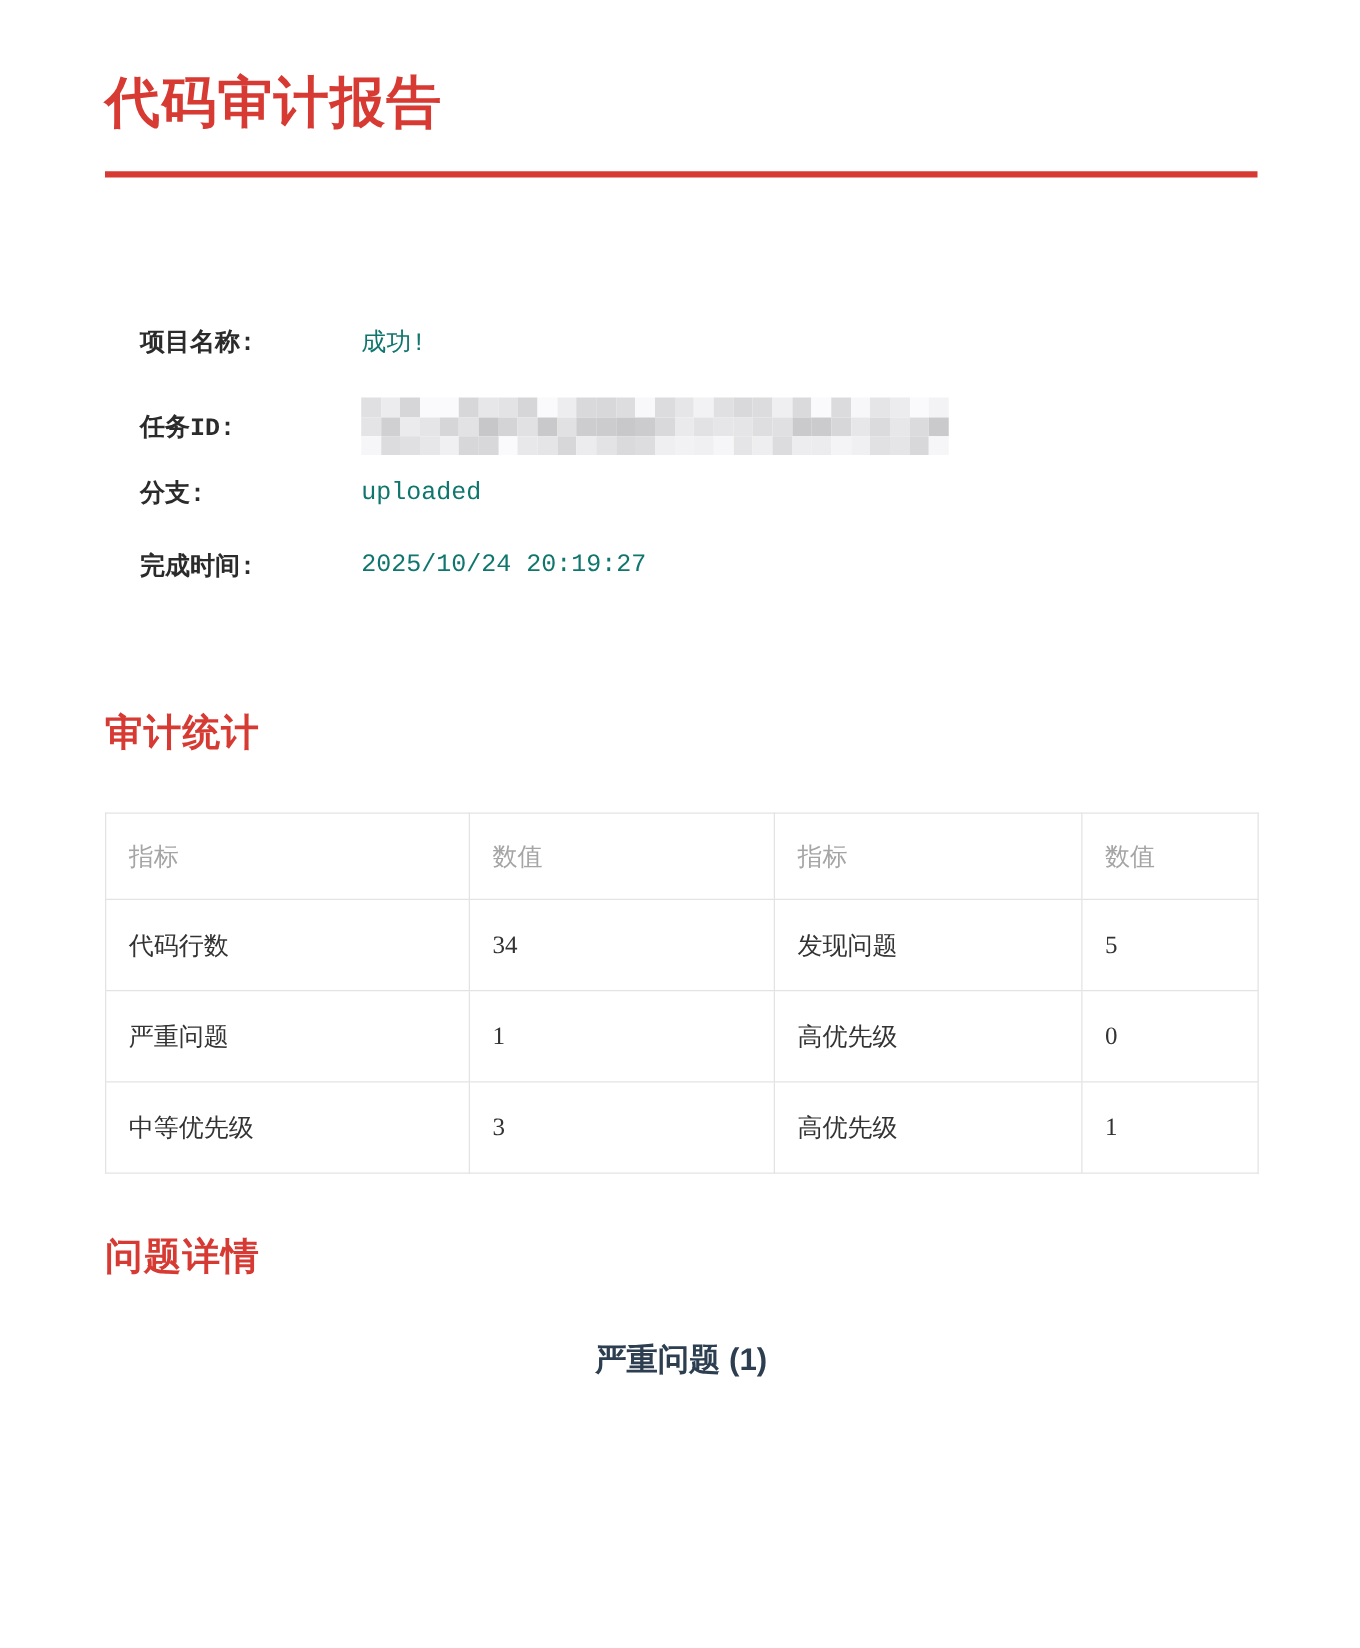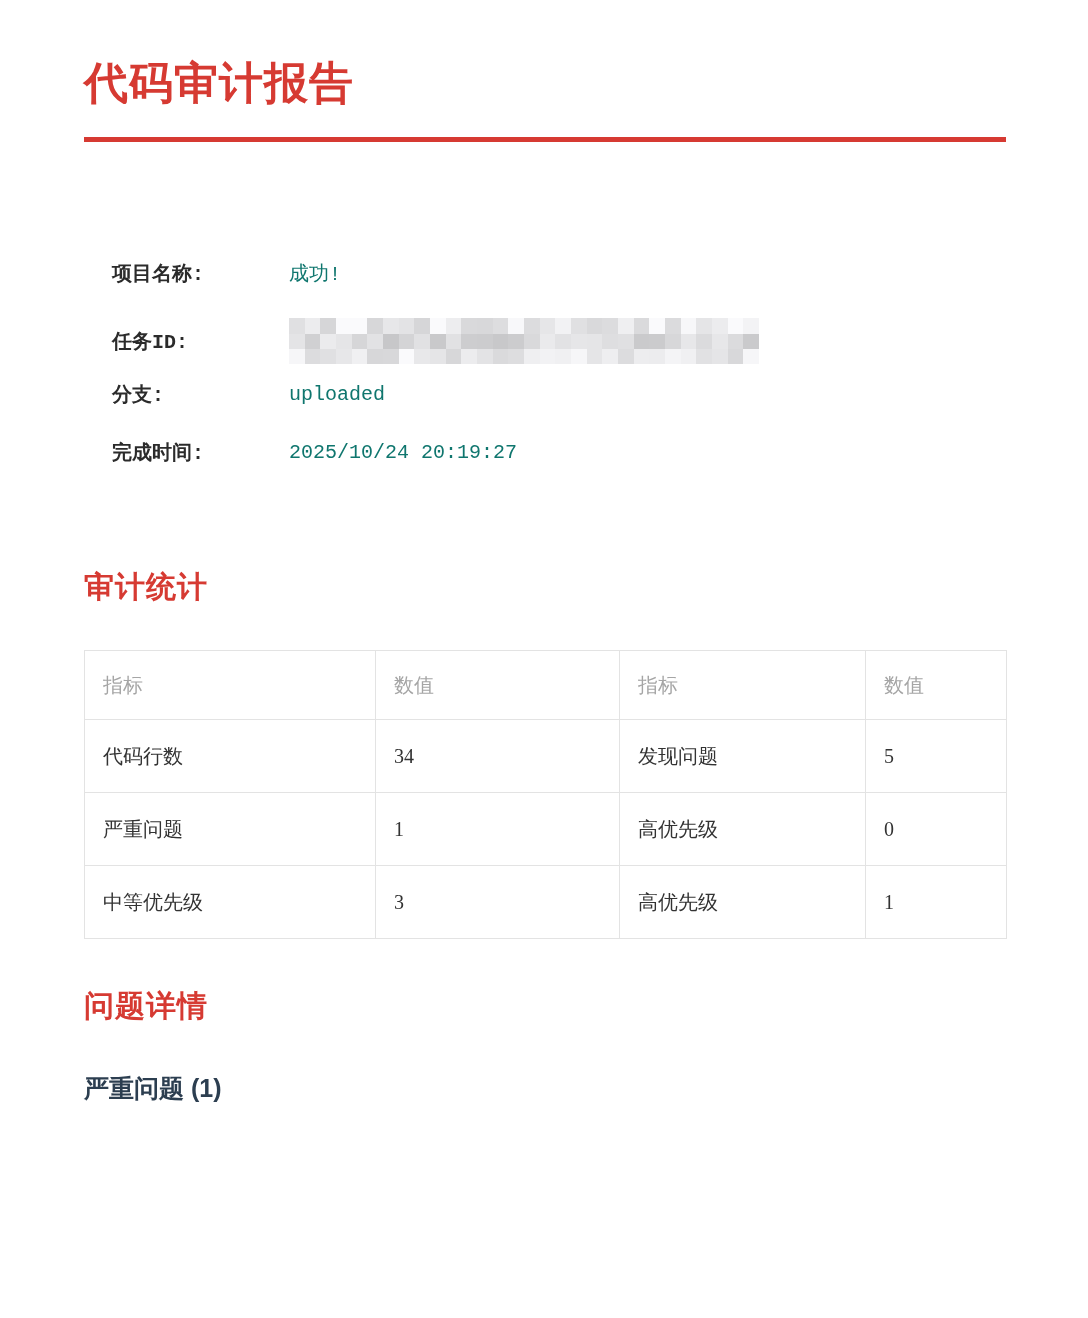--- a/index.html
+++ b/index.html
@@ -113,20 +113,21 @@
   
   .issues-section {
     margin-top: 50px;
   }
   h3.issue-subheading {
     margin: 52px 0 0 0;
     font-size: 25px;
     line-height: 1.15;
     font-weight: bold;
     color: #2c3e50;
+    text-align: center;
   }
   h3.issue-subheading .count {
     color: #2c3e50;
   }
 </style>
 </head>
 <body>
 
 <div class="page">
 

